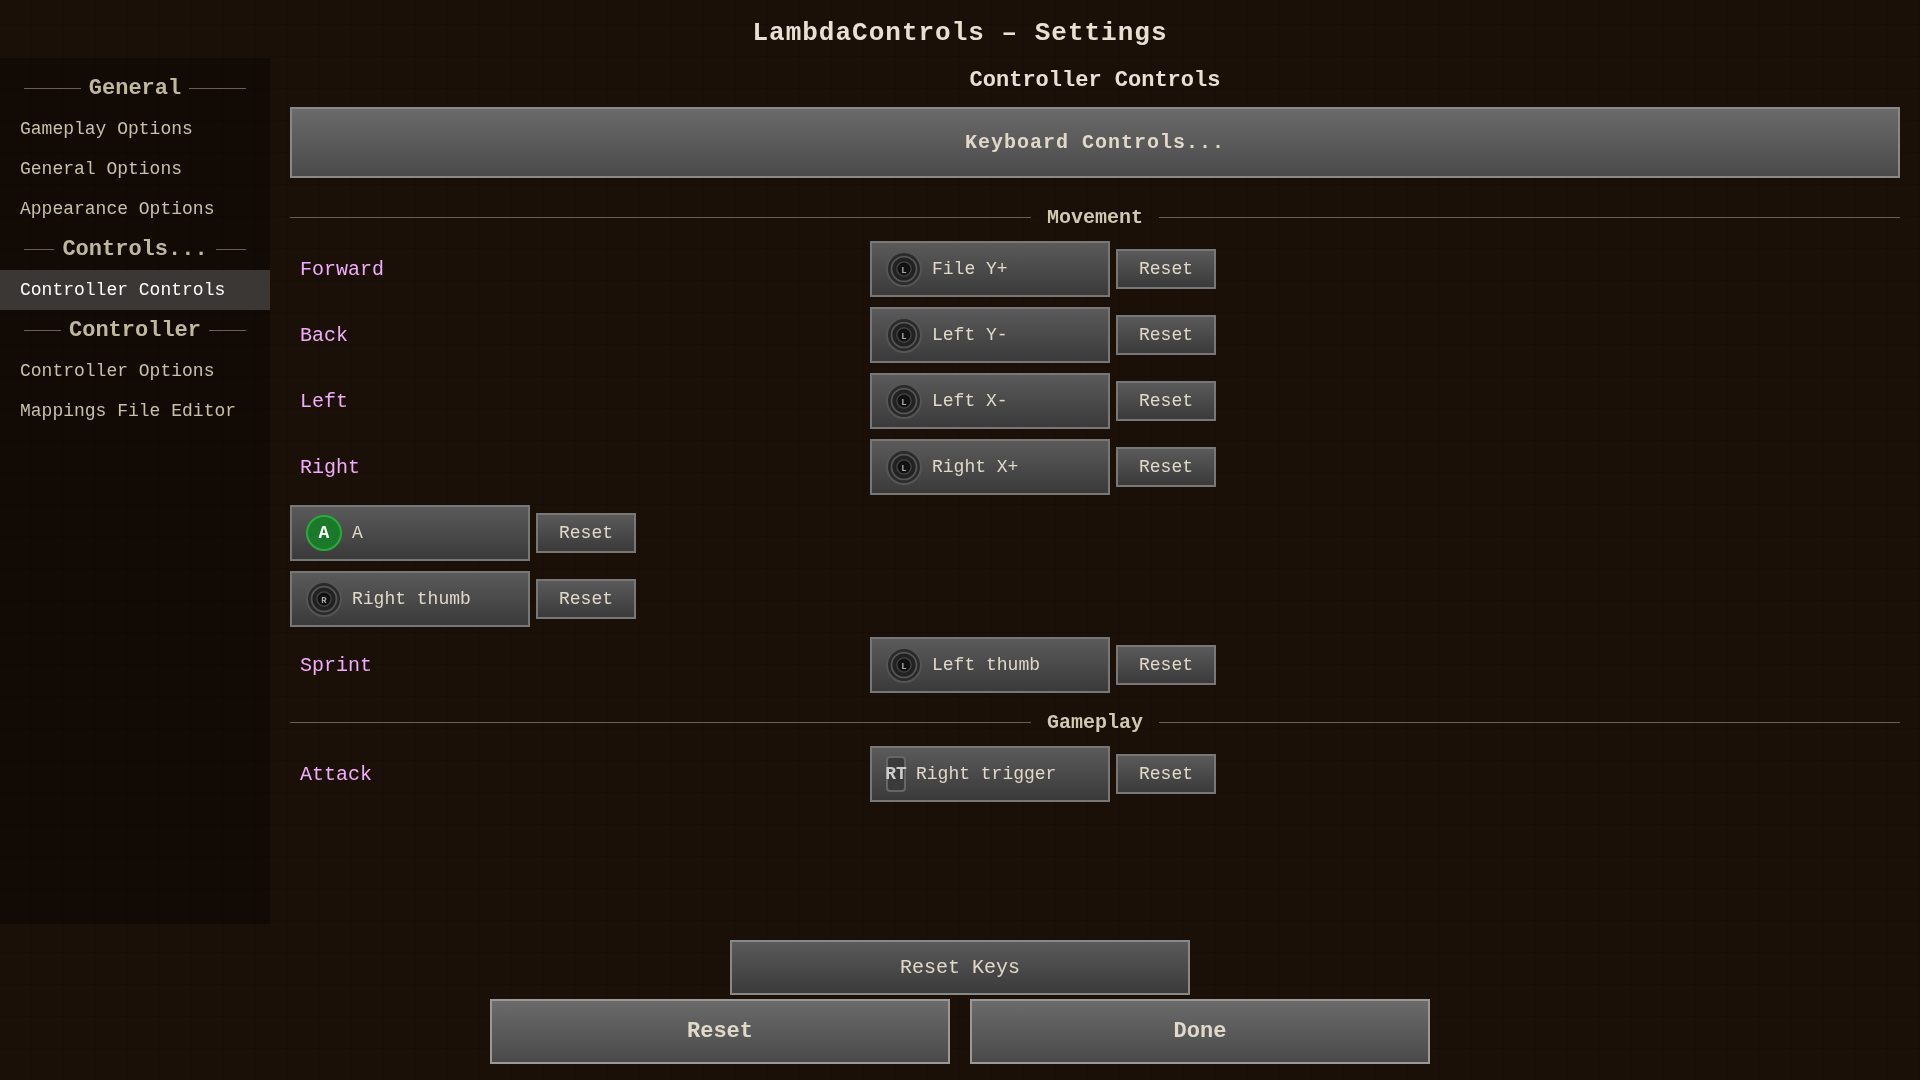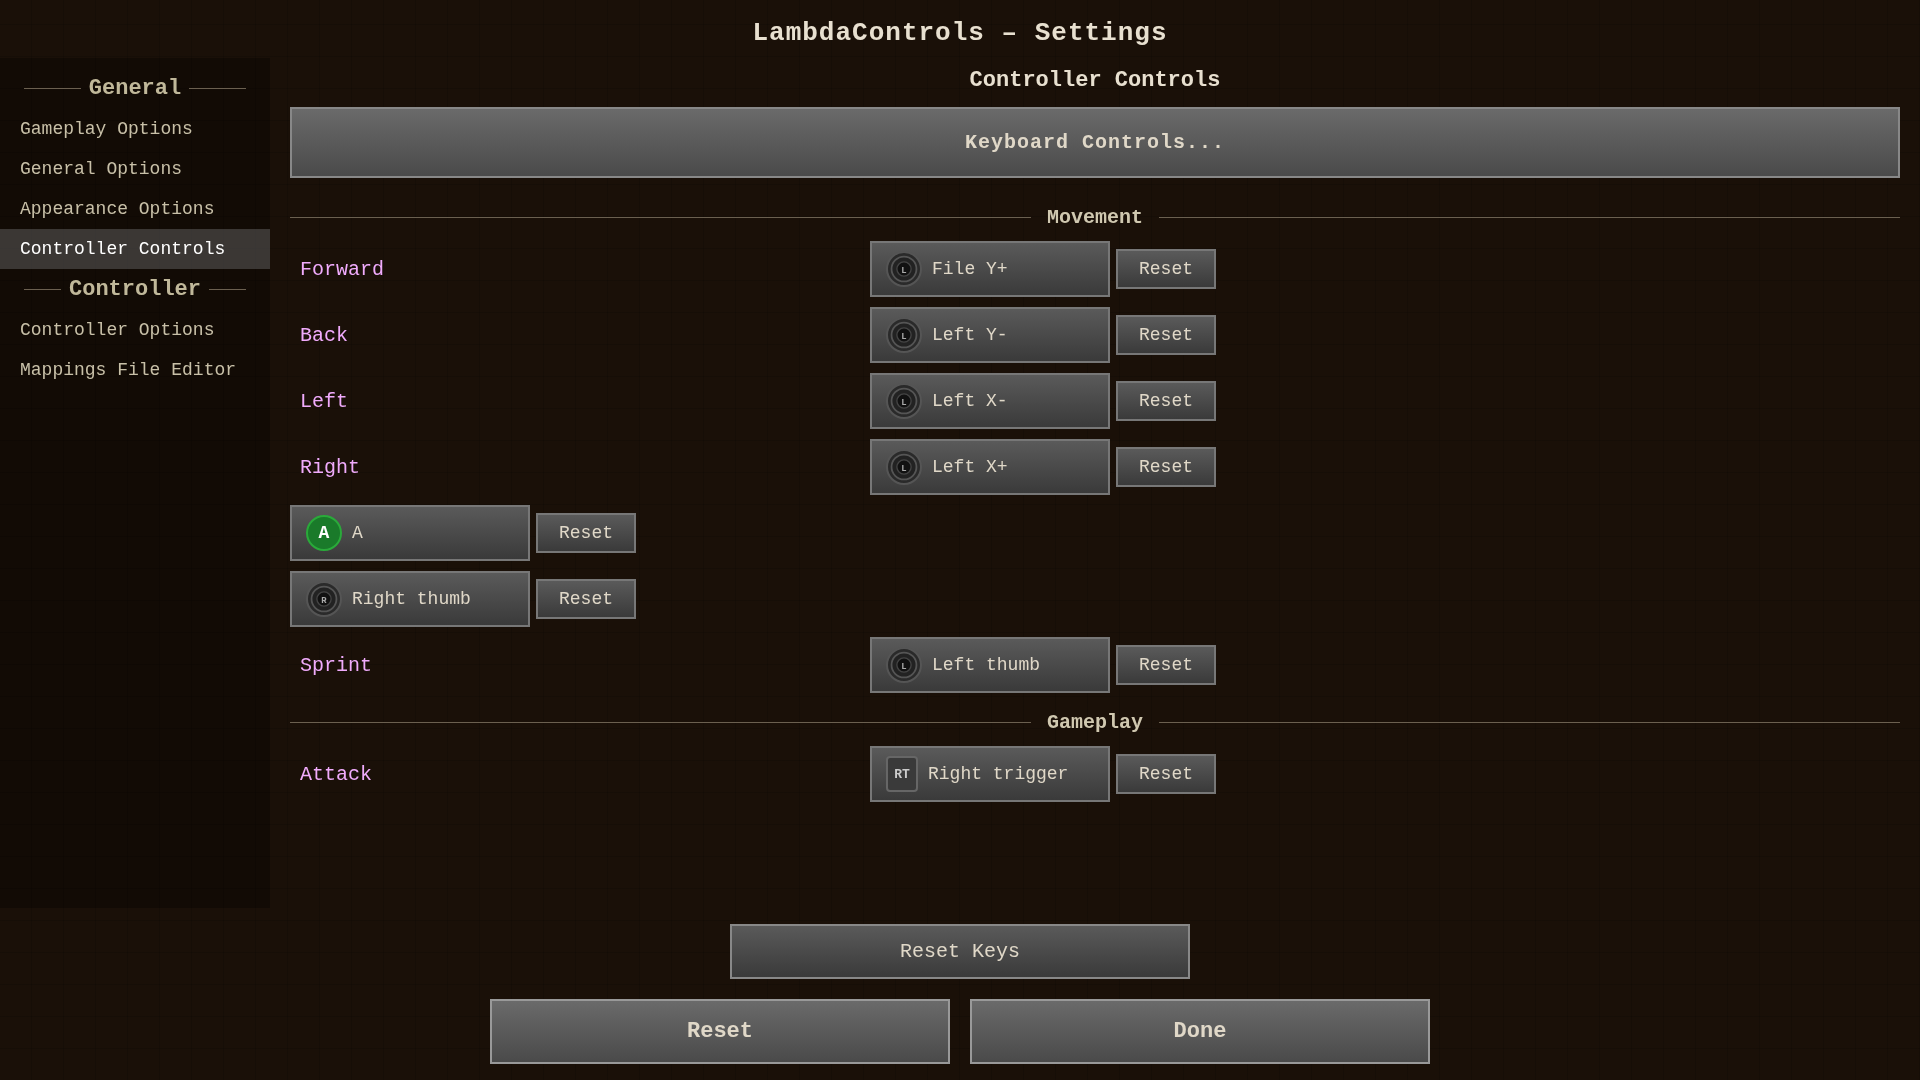--- a/index.html
+++ b/index.html
@@ -210,45 +210,45 @@
       border: 2px solid #2aaa3a;
       color: #ffffff;
       font-size: 18px;
       font-weight: bold;
     }
 
     .btn-icon.rt-button {
       background: #3a3a3a;
       border: 2px solid #666;
       color: #ccc;
-      font-size: 13px;
+      font-size: 18px;
       font-weight: bold;
       border-radius: 4px;
-      width: 32px;
+      width: 20px;
       height: 36px;
     }
 
     .reset-btn {
       background: linear-gradient(to bottom, #5a5a5a, #3a3a3a);
       border: 2px solid #777;
       color: #e0d8c8;
       font-family: 'Courier New', Courier, monospace;
       font-size: 18px;
       padding: 8px 20px;
       cursor: pointer;
       min-width: 100px;
     }
 
     
     .bottom-controls {
       padding: 16px 20px;
       display: flex;
       flex-direction: column;
       align-items: center;
-      gap: 20px;
+      gap: 4px;
     }
 
     .reset-keys-btn {
       background: linear-gradient(to bottom, #5a5a5a, #3a3a3a);
       border: 2px solid #888;
       color: #e0d8c8;
       font-family: 'Courier New', Courier, monospace;
       font-size: 20px;
       padding: 14px 60px;
       cursor: pointer;
@@ -284,20 +284,21 @@
 
 <div class="title-bar">LambdaControls – Settings</div>
 
 <div class="main-layout">
 
   <div class="sidebar">
     <div class="sidebar-section-header">General</div>
     <a class="sidebar-item">Gameplay Options</a>
     <a class="sidebar-item">General Options</a>
     <a class="sidebar-item">Appearance Options</a>
+    <div class="sidebar-section-header">Controls...</div>
     <a class="sidebar-item active">Controller Controls</a>
     <div class="sidebar-section-header">Controller</div>
     <a class="sidebar-item">Controller Options</a>
     <a class="sidebar-item">Mappings File Editor</a>
   </div>
 
   <div class="content-area">
     <div class="section-heading">Controller Controls</div>
 
     <button class="keyboard-controls-btn">Keyboard Controls...</button>
@@ -359,21 +360,21 @@
         <span class="binding-name">Right</span>
         <div class="binding-control">
           <button class="binding-button">
             <span class="btn-icon left-stick">
         <svg class="stick-svg" viewBox="0 0 36 36">
           <circle cx="18" cy="18" r="14" fill="#222" stroke="#555" stroke-width="2"></circle>
           <circle cx="18" cy="18" r="8" fill="#111" stroke="#444" stroke-width="1.5"></circle>
           <text x="18" y="22" text-anchor="middle" font-size="10" fill="#aaa" font-family="Courier New">L</text>
         </svg>
       </span>
-            <span>Left X+</span>
+            <span>Right X+</span>
           </button>
           <button class="reset-btn">Reset</button>
         </div>
       </div>
         <div class="binding-row">
         <div class="binding-control">
           <button class="binding-button">
             <span class="btn-icon a-button">A</span>
             <span>A</span>
           </button>

